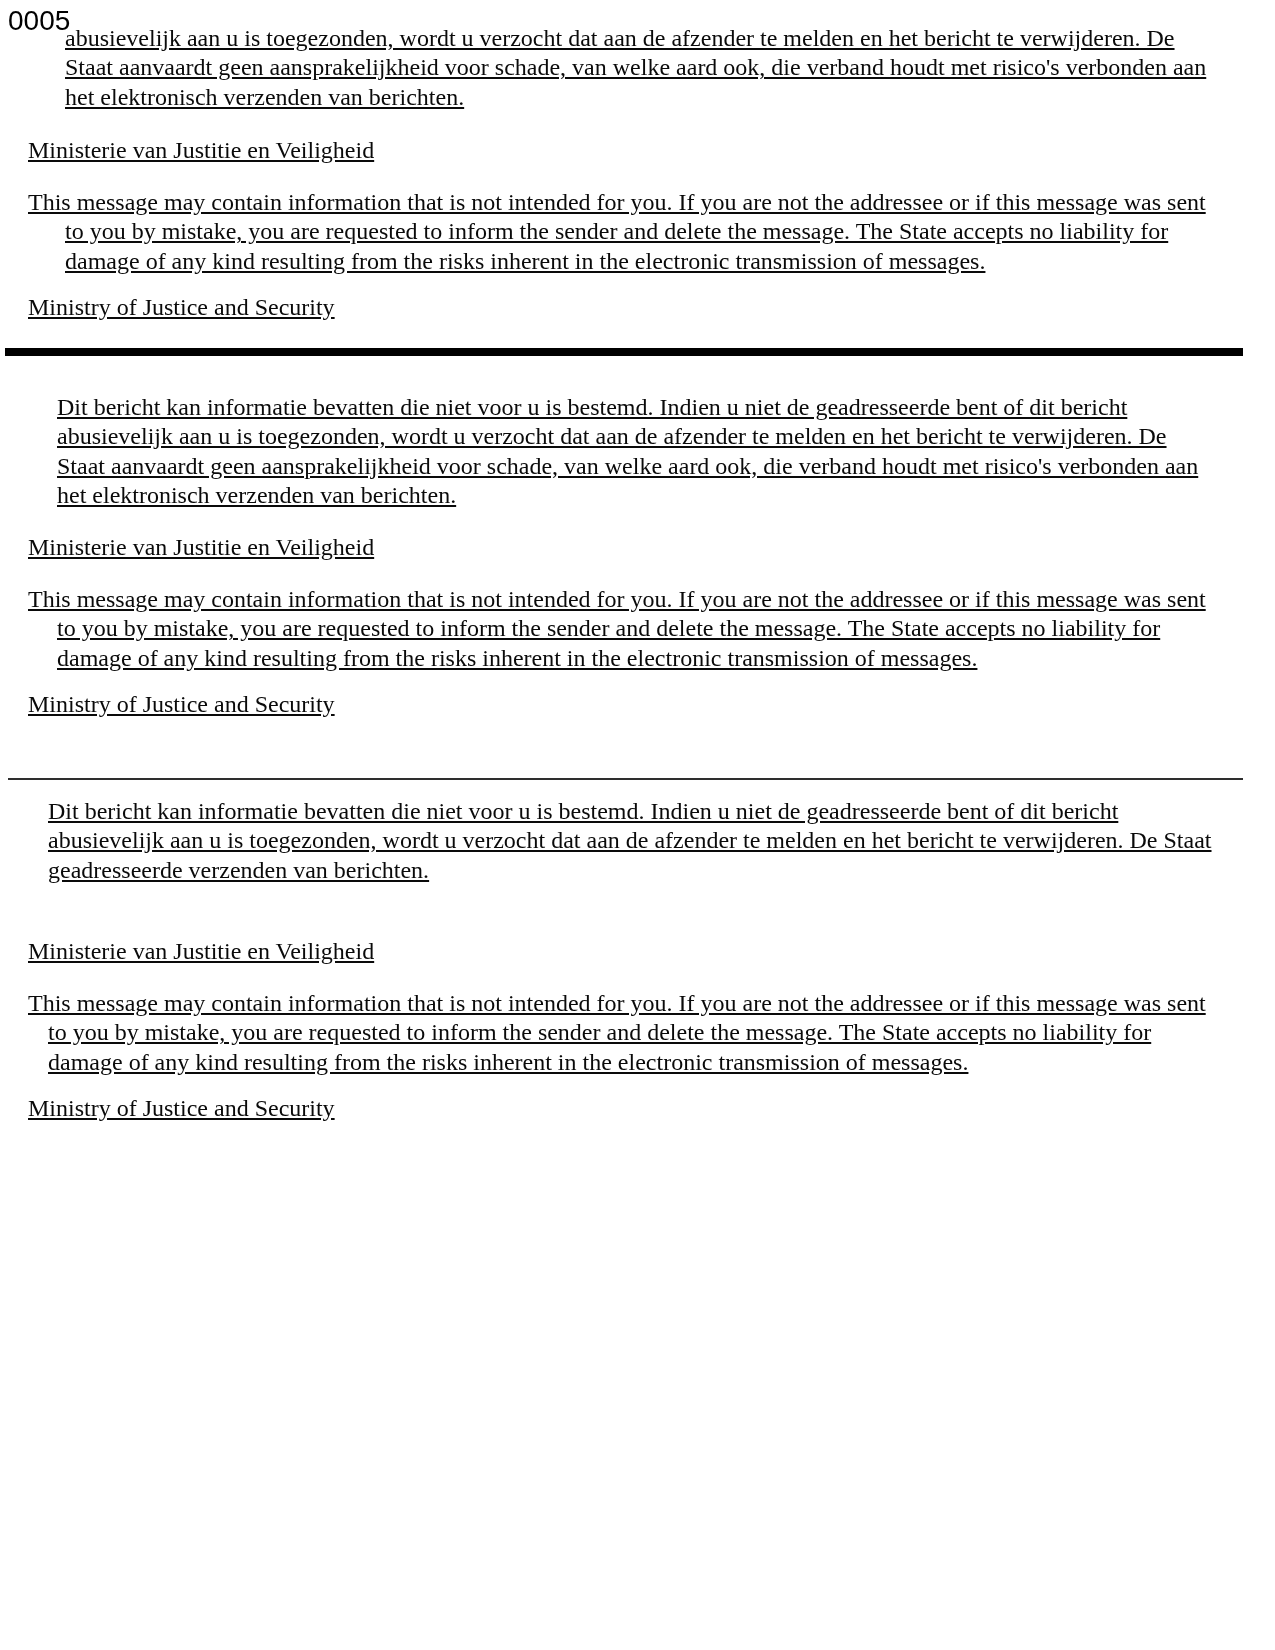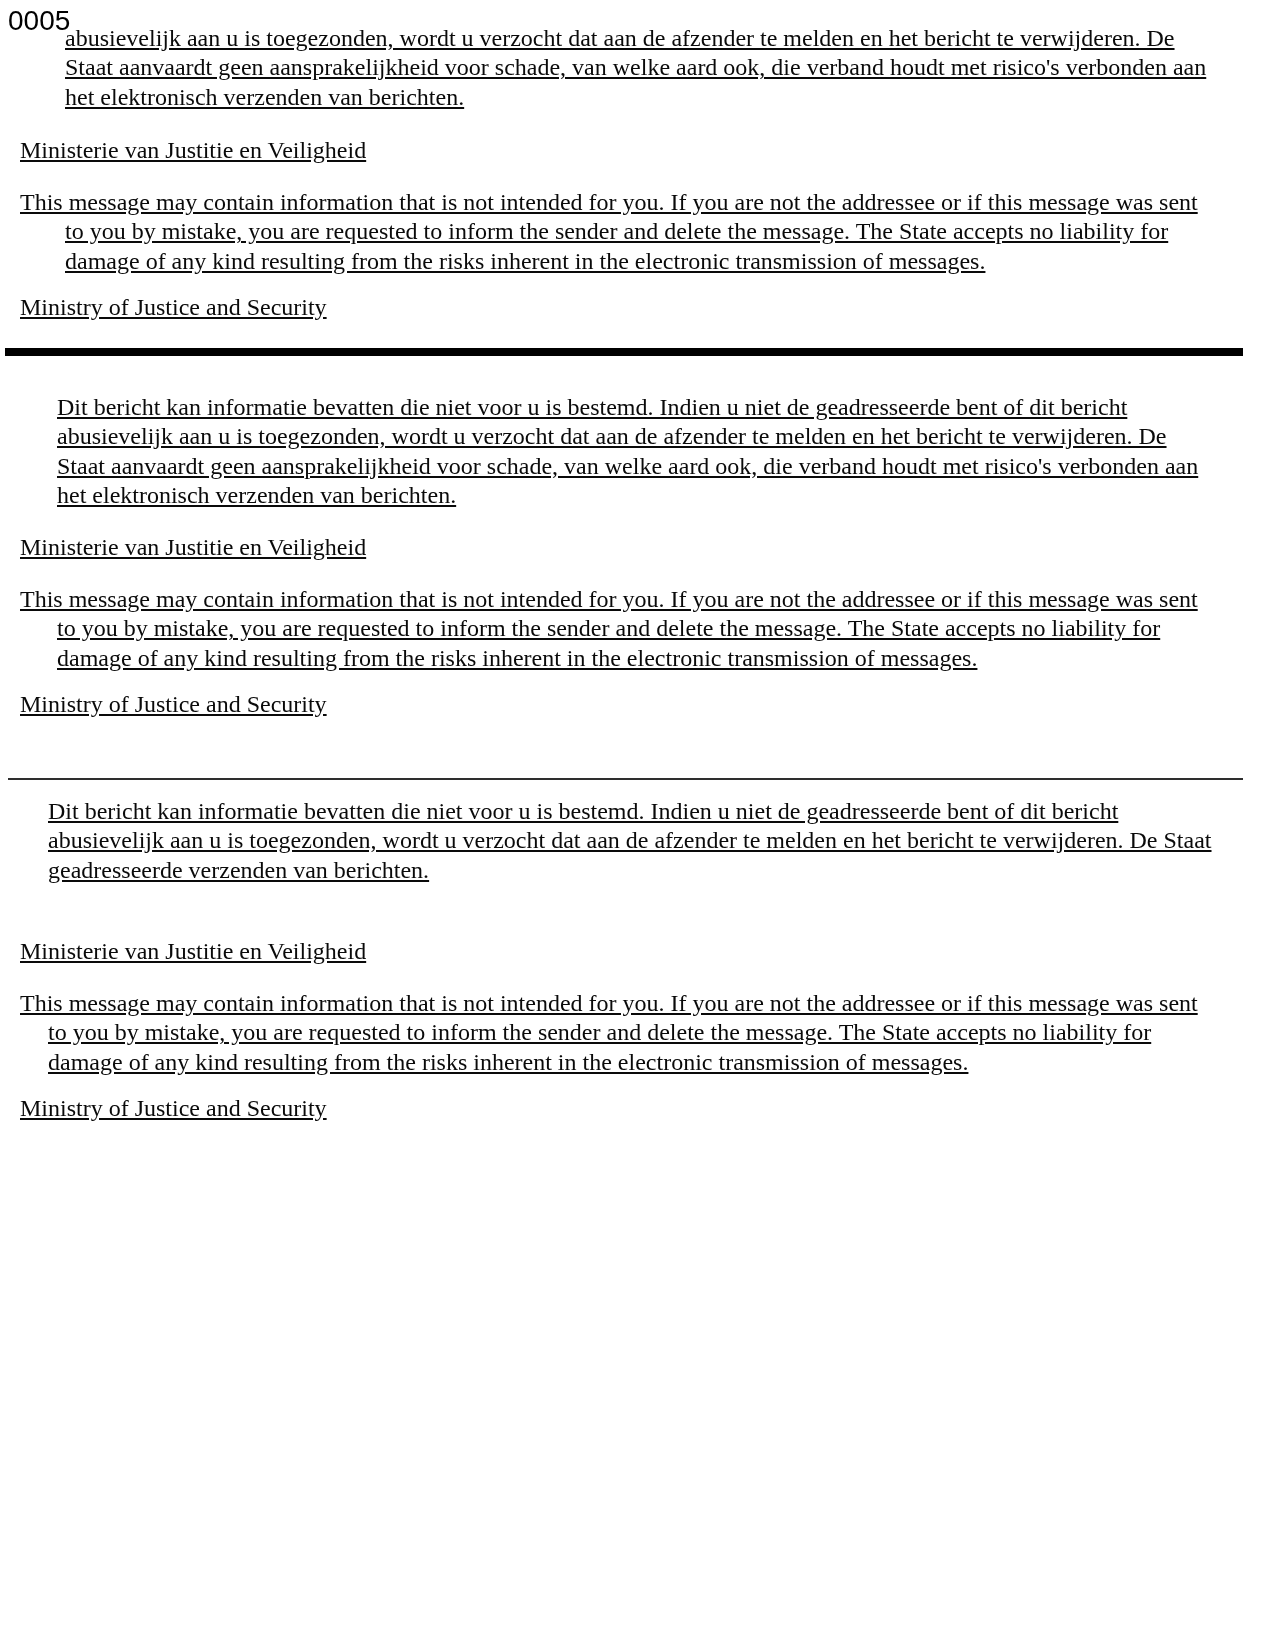--- a/index.html
+++ b/index.html
@@ -20,21 +20,21 @@
     font-family: "Liberation Sans", "DejaVu Sans", sans-serif;
     font-size: 28px;
     color: #000000;
     letter-spacing: 0px;
   }
   .para { position: absolute; left: 0; right: 0; text-decoration: underline; }
   .line { line-height: 29.4px; white-space: pre; }
   .inA { margin-left: 65px; }  
   .inB { margin-left: 57px; }  
   .inC { margin-left: 48px; }  
-  .inL { margin-left: 20px; }  
+  .inL { margin-left: 28px; }  
   .rule-thick {
     position: absolute;
     left: 5px;
     width: 1265px;
     height: 8px;
     background: #000000;
   }
   .rule-thin {
     position: absolute;
     left: 8px;

